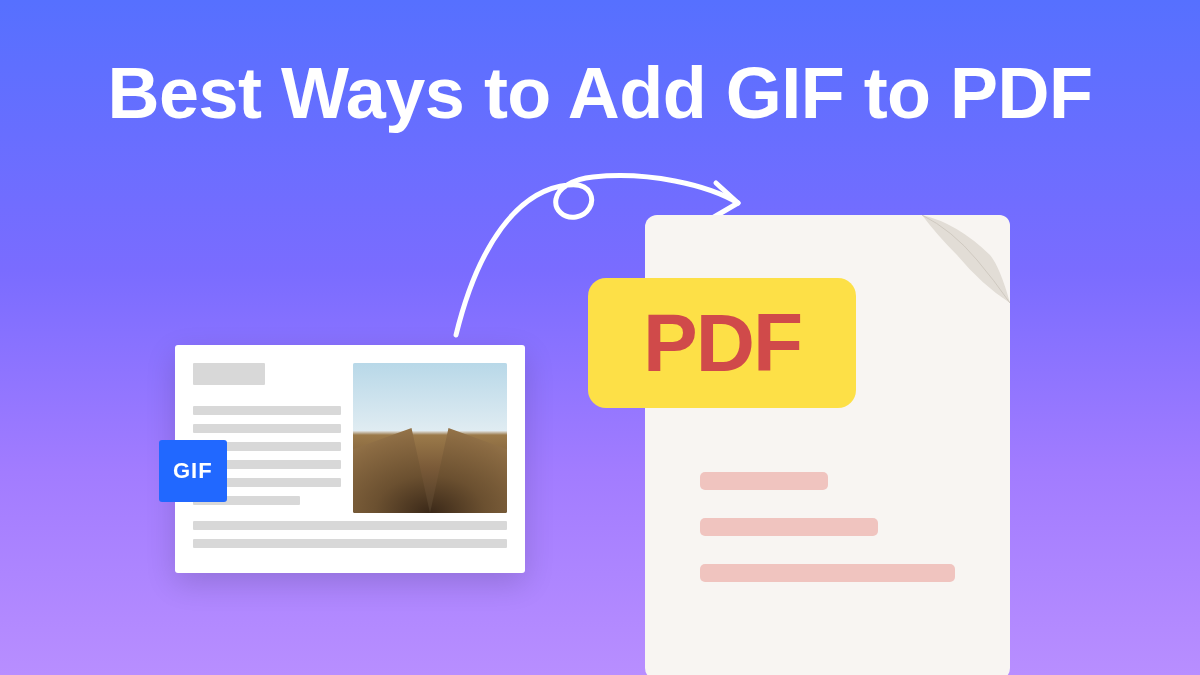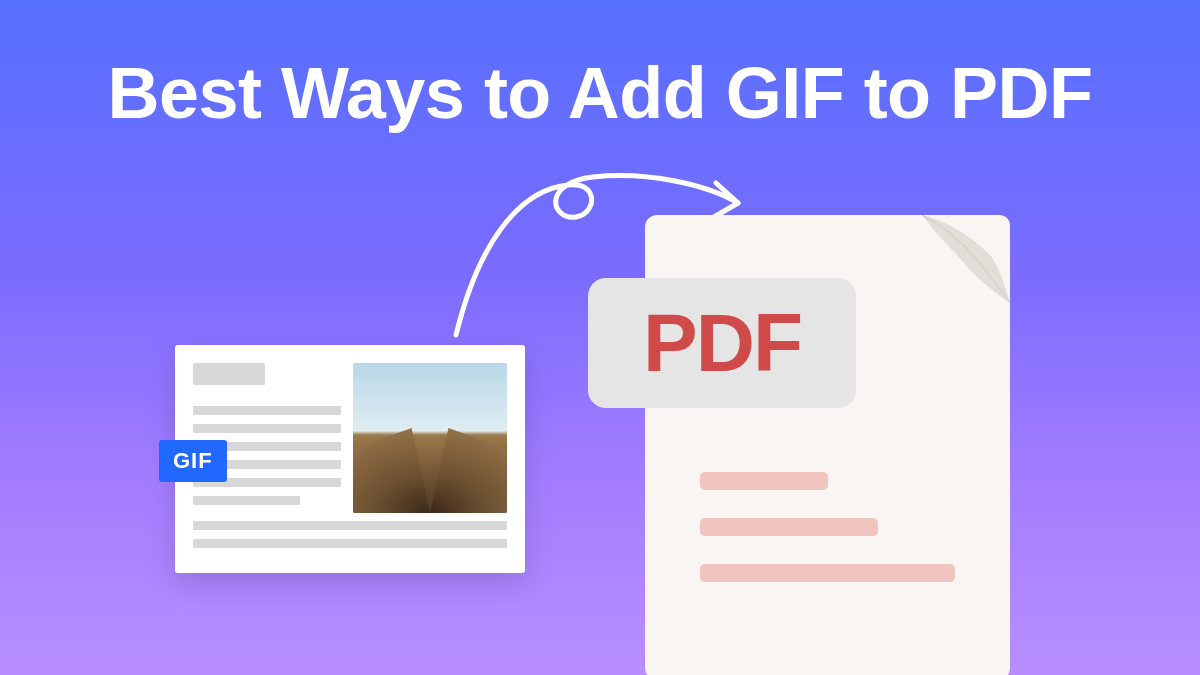--- a/index.html
+++ b/index.html
@@ -89,21 +89,21 @@
   clip-path: polygon(0 25%, 38% 0%, 50% 100%, 50% 100%, 62% 0%, 100% 25%, 100% 100%, 0 100%);
 }
 .gif-badge {
   position: absolute;
   top: 440px;
   left: 159px;
   background: #2168ff;
   color: #ffffff;
   font-weight: 800;
   font-size: 22px;
-  padding: 8px 14px;
+  padding: 18px 14px;
   border-radius: 3px;
   letter-spacing: 1px;
 }
 .pdf-doc {
   position: absolute;
   top: 215px;
   left: 645px;
   width: 365px;
   height: 465px;
   background: #f8f5f2;
@@ -113,21 +113,21 @@
   position: absolute;
   top: 0; right: 0;
   width: 88px; height: 88px;
 }
 .pdf-badge {
   position: absolute;
   top: 278px;
   left: 588px;
   width: 268px;
   height: 130px;
-  background: #e5e5e5;
+  background: #fde047;
   border-radius: 18px;
   display: flex;
   align-items: center;
   justify-content: center;
 }
 .pdf-badge-text {
   color: #d04a4a;
   font-size: 82px;
   font-weight: 800;
   letter-spacing: -2px;

